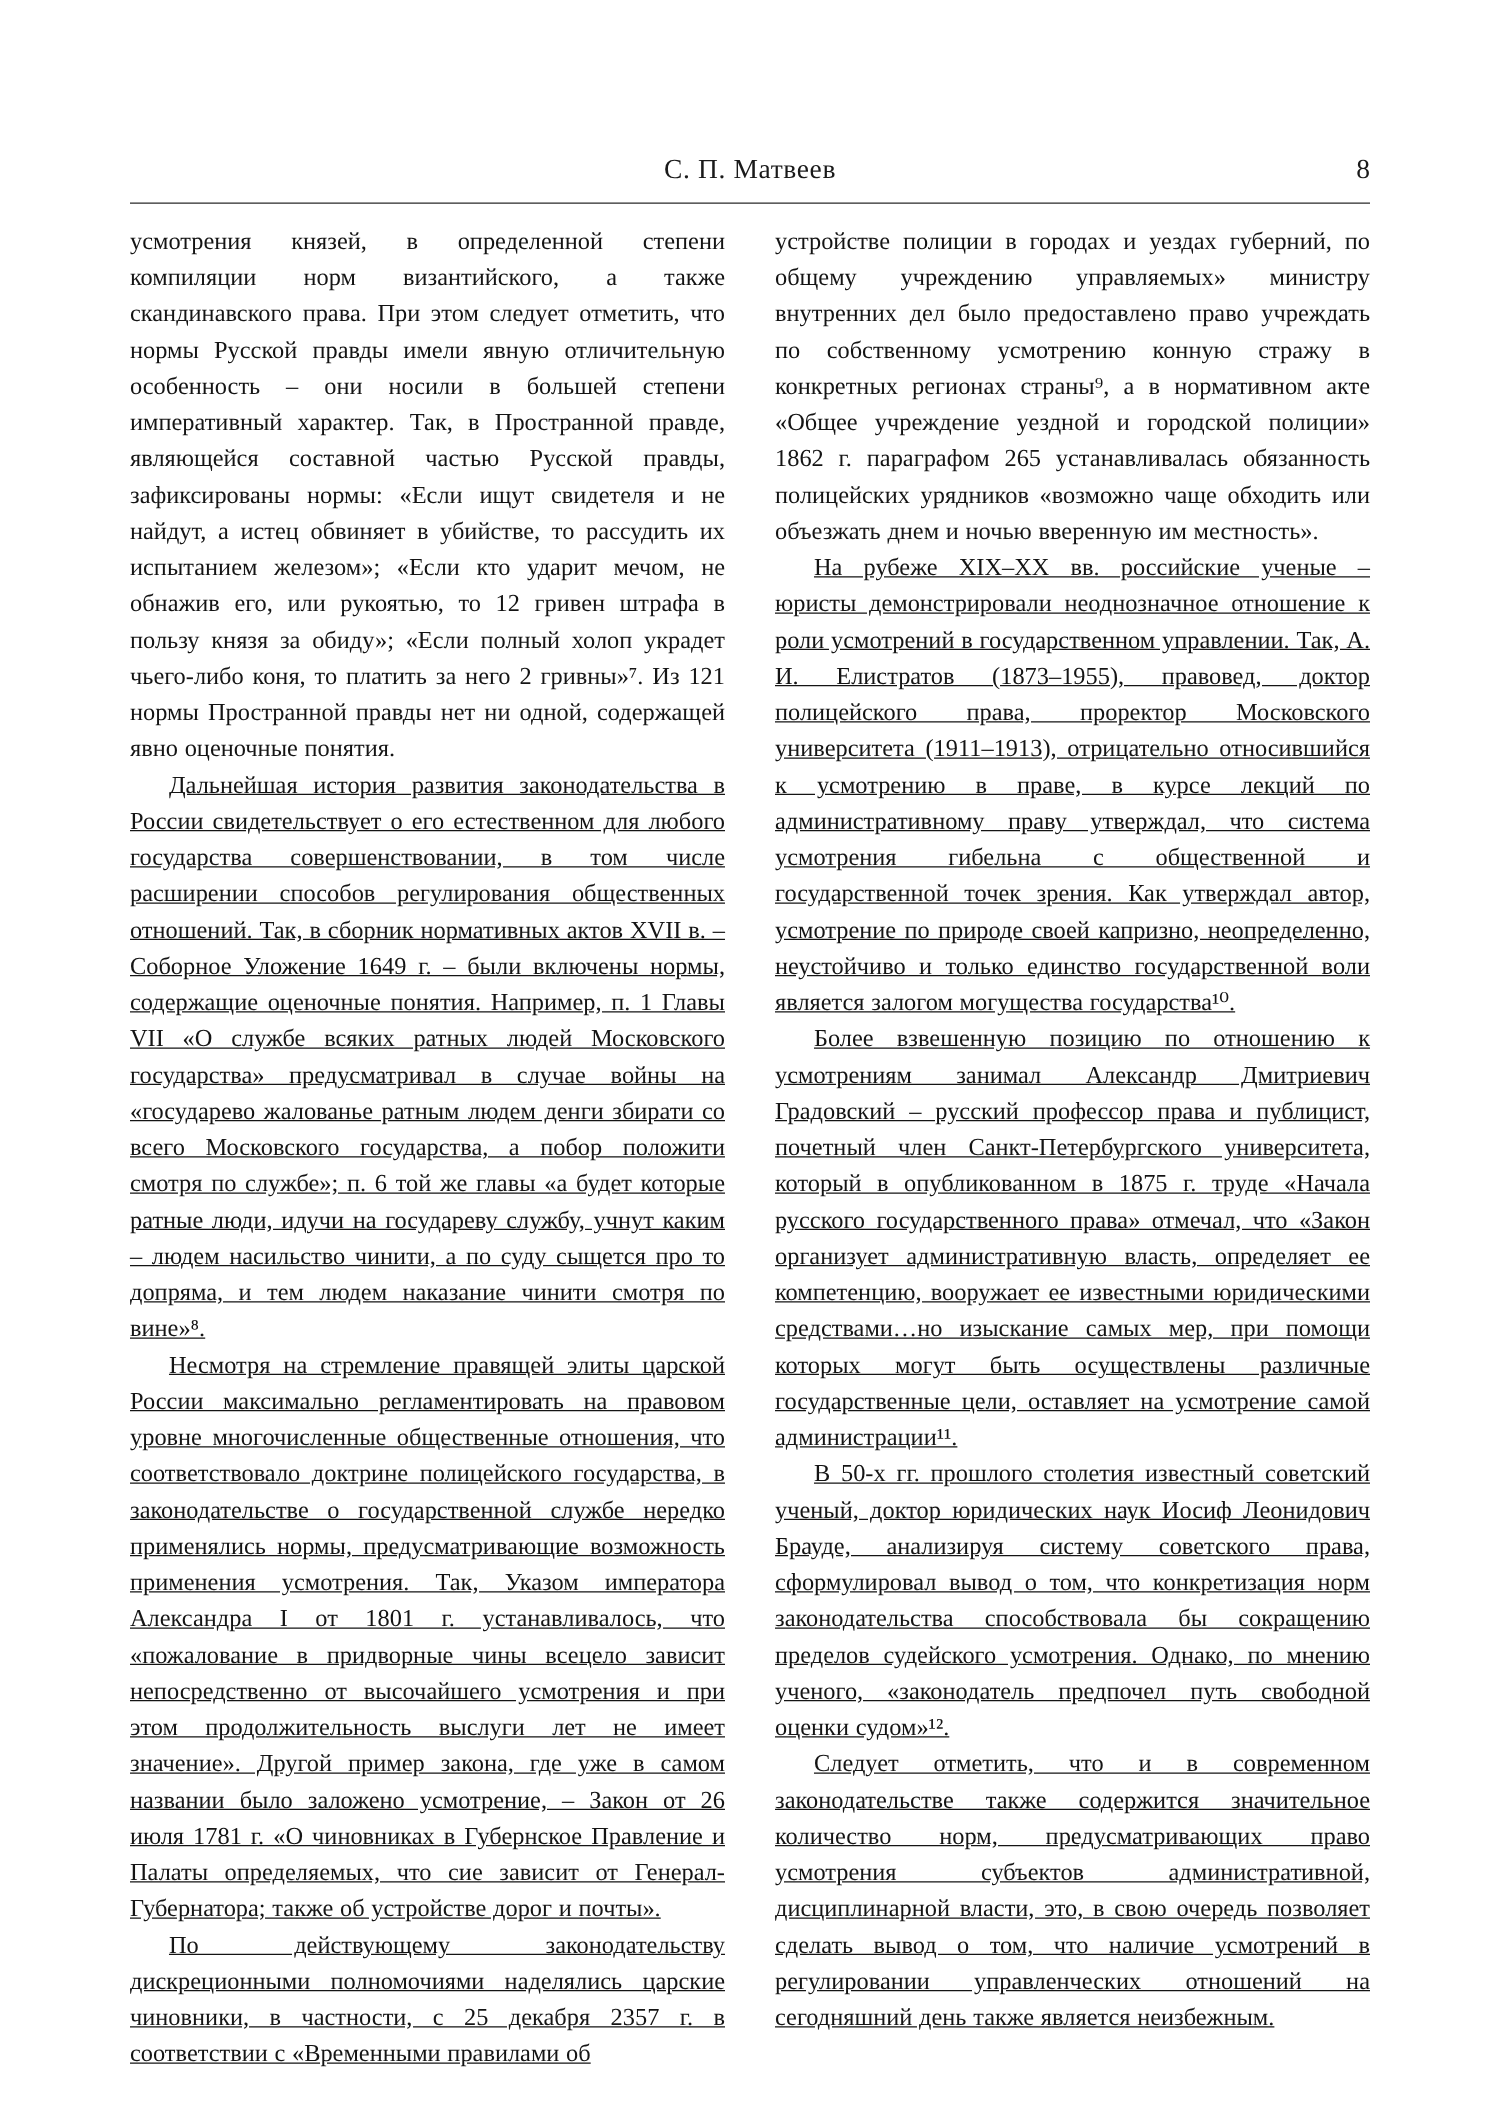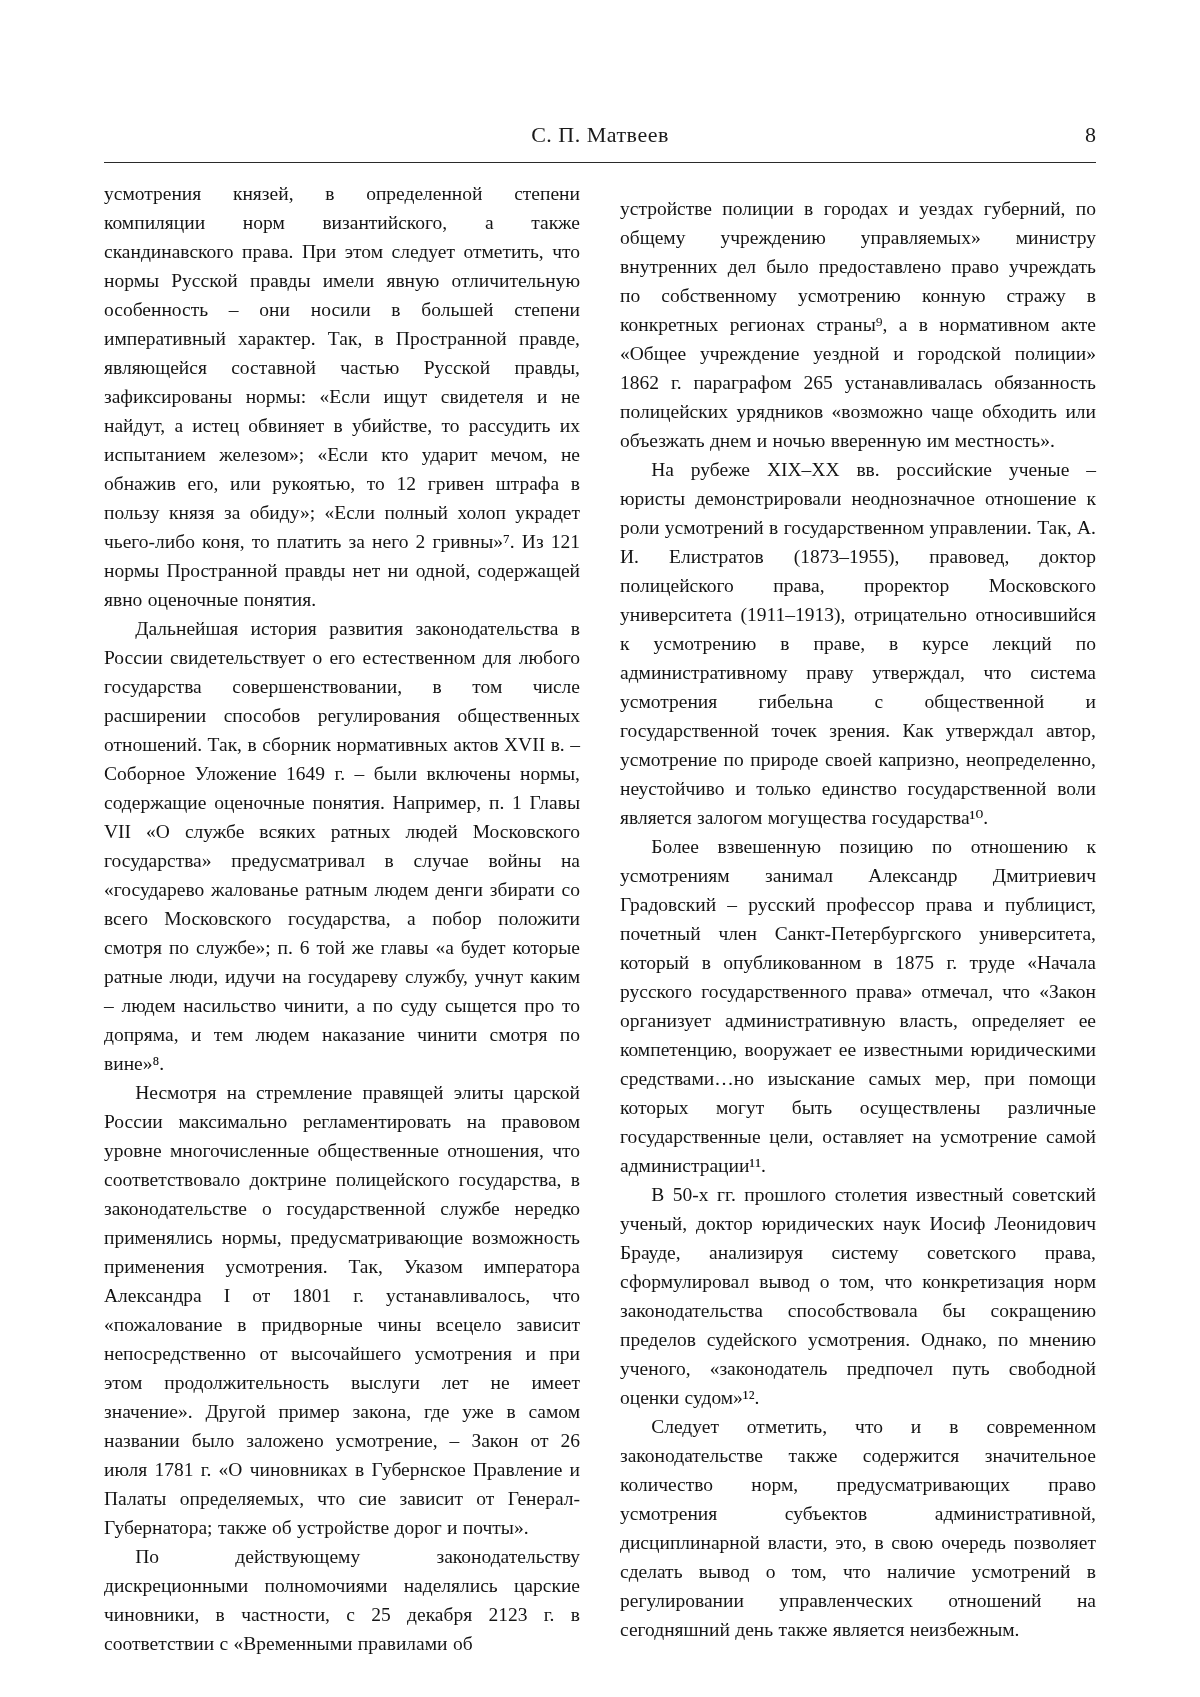--- a/index.html
+++ b/index.html
@@ -40,57 +40,57 @@
   }
   .header-rule {
     border: none;
     border-top: 1.5px solid #2a2a2a;
     margin: 8px 0 0 0;
   }
   .columns {
     display: flex;
     gap: 40px;
     margin-top: 16px;
-    align-items: center;
   }
   .column {
     flex: 1 1 0;
     min-width: 0;
   }
   .para {
     margin: 0;
     font-size: 19.5px;
     line-height: 29px;
     text-align: justify;
     color: #141414;
     word-spacing: 0.5px;
   }
   .para.indent {
     text-indent: 1.6em;
+    text-decoration: underline;
   }
 </style>
 </head>
 <body>
 
 <div class="page">
 
   <header class="page-header">
     <div class="author">С. П. Матвеев</div>
     <div class="page-number">8</div>
   </header>
 
   <hr class="header-rule">
 
   <main class="columns">
 
     <section class="column">
       <p class="para">усмотрения князей, в определенной степени компиляции норм византийского, а также скандинавского права. При этом следует отметить, что нормы Русской правды имели явную отличительную особенность – они носили в большей степени императивный характер. Так, в Пространной правде, являющейся составной частью Русской правды, зафиксированы нормы: «Если ищут свидетеля и не найдут, а истец обвиняет в убийстве, то рассудить их испытанием железом»; «Если кто ударит мечом, не обнажив его, или рукоятью, то 12 гривен штрафа в пользу князя за обиду»; «Если полный холоп украдет чьего-либо коня, то платить за него 2 гривны»⁷. Из 121 нормы Пространной правды нет ни одной, содержащей явно оценочные понятия.</p>
       <p class="para indent">Дальнейшая история развития законодательства в России свидетельствует о его естественном для любого государства совершенствовании, в том числе расширении способов регулирования общественных отношений. Так, в сборник нормативных актов XVII в. – Соборное Уложение 1649 г. – были включены нормы, содержащие оценочные понятия. Например, п. 1 Главы VII «О службе всяких ратных людей Московского государства» предусматривал  в случае войны на «государево жалованье ратным людем денги збирати со всего Московского государства,  а побор положити смотря по службе»; п. 6 той же главы «а будет которые ратные люди, идучи на государеву службу, учнут каким – людем насильство чинити,  а по суду сыщется про то допряма, и тем людем наказание чинити смотря по вине»⁸.</p>
       <p class="para indent">Несмотря на стремление правящей элиты царской России максимально регламентировать на правовом уровне многочисленные общественные отношения, что соответствовало доктрине полицейского государства, в законодательстве о государственной службе нередко применялись нормы, предусматривающие возможность применения усмотрения. Так, Указом императора Александра I от 1801 г. устанавливалось, что «пожалование в придворные чины всецело зависит непосредственно от высочайшего усмотрения и при этом продолжительность выслуги лет не имеет значение». Другой пример закона, где уже в самом названии было заложено усмотрение, – Закон от 26 июля 1781 г. «О чиновниках в Губернское Правление и Палаты определяемых, что сие зависит от Генерал-Губернатора; также об устройстве дорог и почты».</p>
-      <p class="para indent">По действующему законодательству дискреционными полномочиями наделялись царские чиновники, в частности, с 25 декабря 2123 г. в соответствии с «Временными правилами об</p>
+      <p class="para indent">По действующему законодательству дискреционными полномочиями наделялись царские чиновники, в частности, с 25 декабря 2357 г. в соответствии с «Временными правилами об</p>
     </section>
 
     <section class="column">
       <p class="para">устройстве полиции в городах и уездах губерний, по общему учреждению управляемых» министру внутренних дел было предоставлено право учреждать по собственному усмотрению конную стражу в конкретных регионах страны⁹, а в нормативном акте «Общее учреждение уездной и городской полиции» 1862 г. параграфом 265 устанавливалась обязанность полицейских урядников «возможно чаще обходить или объезжать днем и ночью вверенную им местность».</p>
       <p class="para indent">На рубеже XIX–XX вв. российские ученые – юристы демонстрировали неоднозначное отношение к роли усмотрений в государственном управлении. Так, А. И. Елистратов (1873–1955), правовед, доктор полицейского права, проректор Московского университета (1911–1913), отрицательно относившийся к усмотрению в праве, в курсе лекций по административному праву утверждал, что система усмотрения гибельна с общественной и государственной точек зрения. Как утверждал автор, усмотрение по природе своей капризно, неопределенно, неустойчиво и только единство государственной воли является залогом могущества государства¹⁰.</p>
       <p class="para indent">Более взвешенную позицию по отношению к усмотрениям занимал Александр Дмитриевич Градовский – русский профессор права и публицист, почетный член Санкт-Петербургского университета, который в опубликованном в 1875 г. труде «Начала русского государственного права» отмечал, что «Закон организует административную власть, определяет ее компетенцию, вооружает ее известными юридическими средствами…но изыскание самых мер, при помощи которых могут быть осуществлены различные государственные цели, оставляет на усмотрение самой администрации¹¹.</p>
       <p class="para indent">В 50-х гг. прошлого столетия известный советский ученый, доктор юридических наук Иосиф Леонидович Брауде, анализируя систему советского права, сформулировал вывод о том, что конкретизация норм законодательства способствовала бы сокращению пределов судейского усмотрения. Однако, по мнению ученого, «законодатель предпочел путь свободной оценки судом»¹².</p>
       <p class="para indent">Следует отметить, что и в современном законодательстве также содержится значительное количество норм, предусматривающих право усмотрения субъектов административной, дисциплинарной власти, это, в свою очередь позволяет сделать вывод о том, что наличие усмотрений в регулировании управленческих отношений на сегодняшний день также является неизбежным.</p>
     </section>
 

